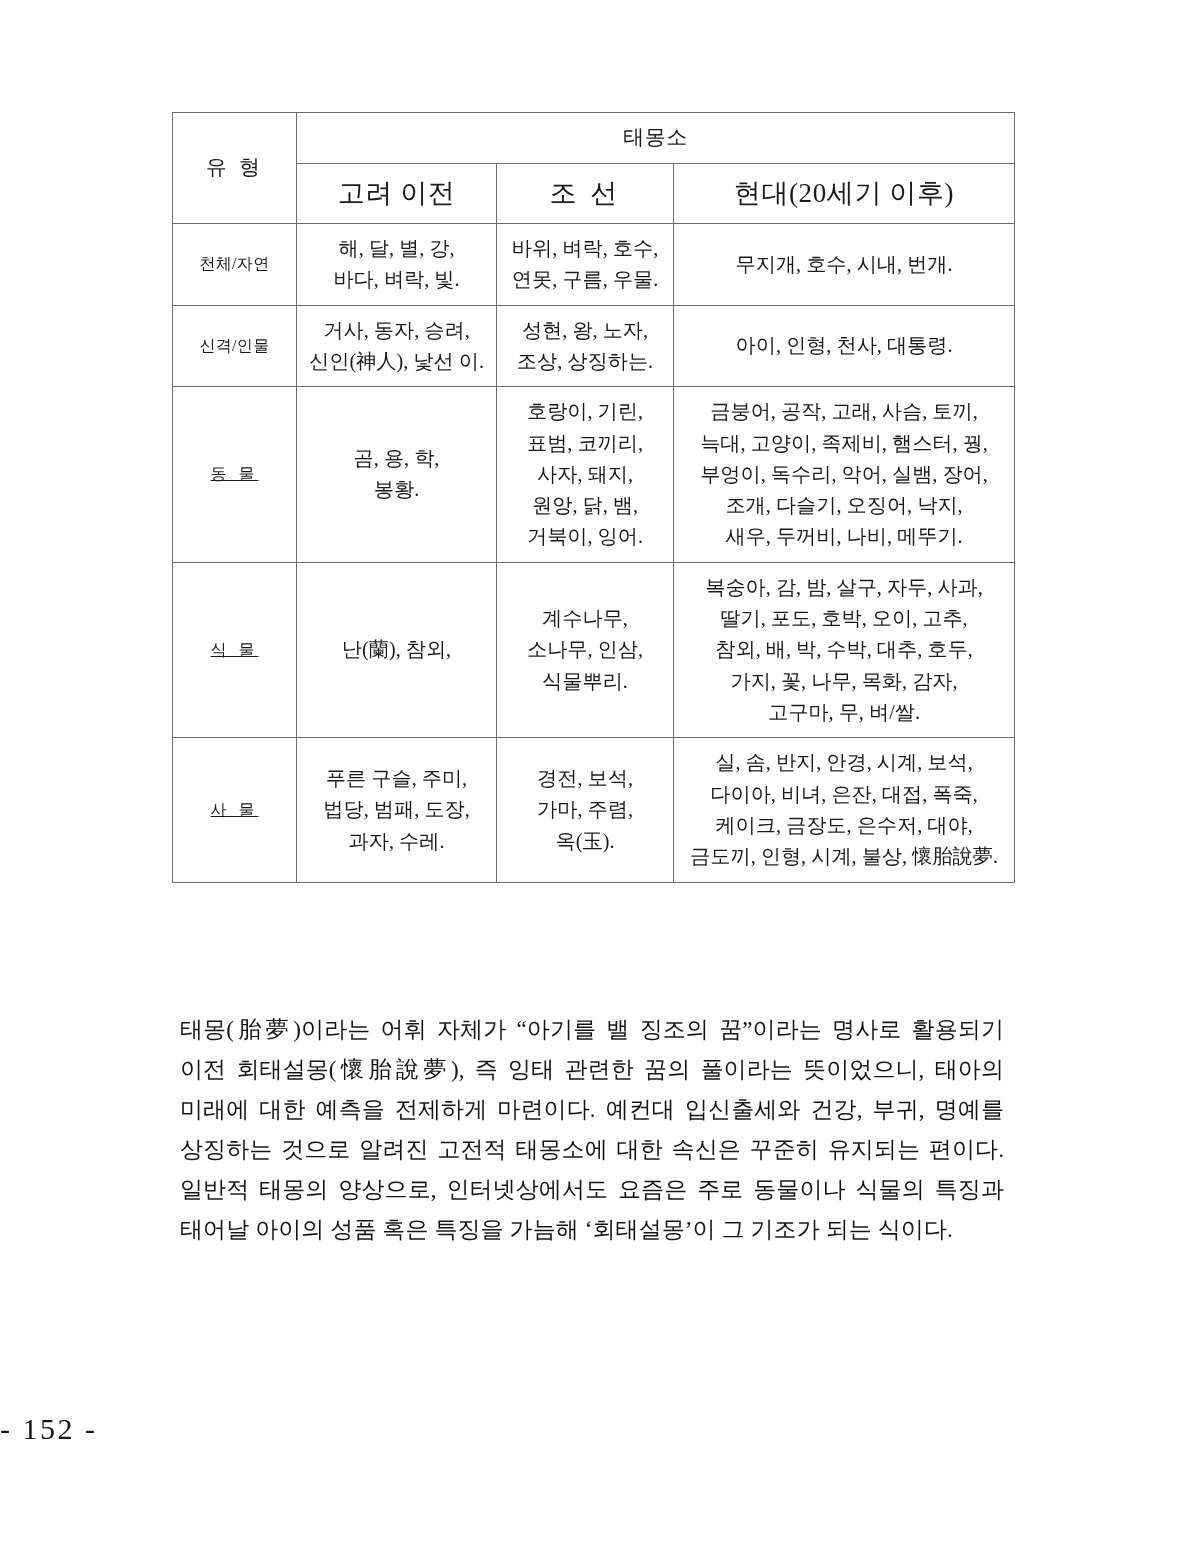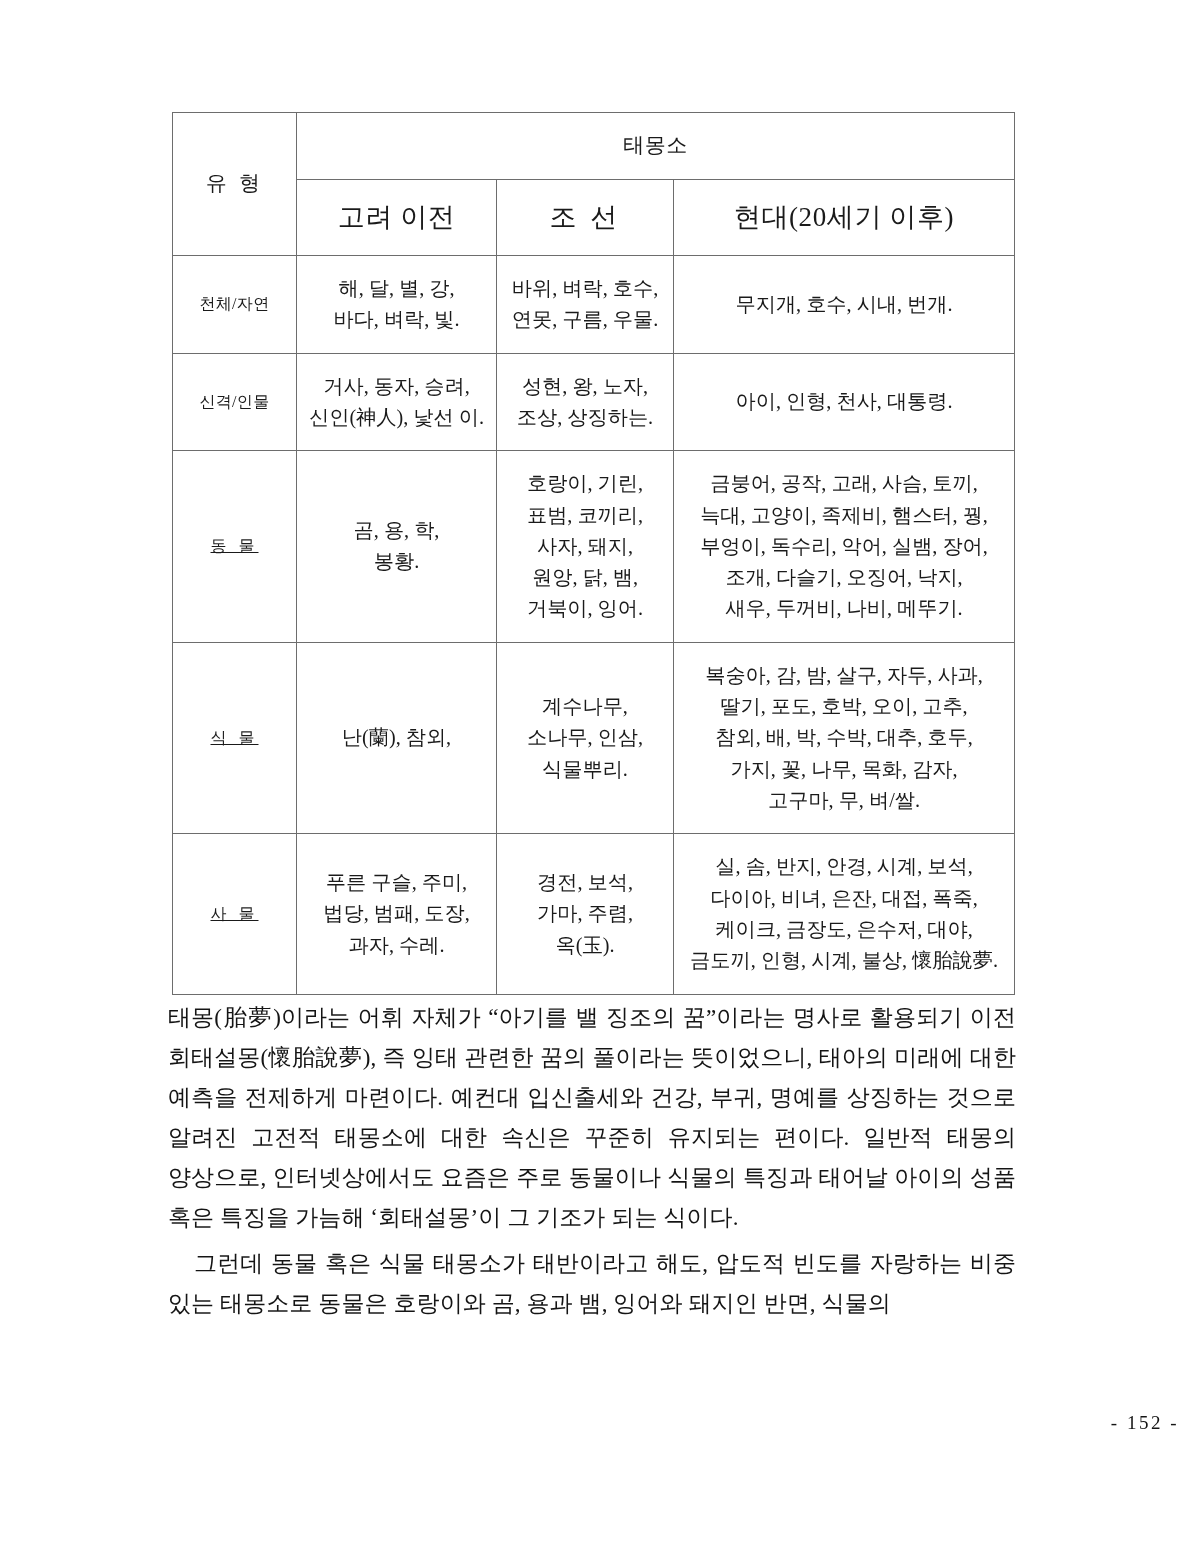--- a/index.html
+++ b/index.html
@@ -43,21 +43,21 @@
     line-height: 1.52;
     color: #1a1a1a;
   }
 
   table.data-table td,
   table.data-table th {
     border: 1.4px solid #6d6d6d;
     text-align: center;
     vertical-align: middle;
     font-weight: normal;
-    padding: 17px 6px;
+    padding: 9px 6px;
     word-break: keep-all;
   }
 
   
   col.c-type    { width: 124px; }
   col.c-goryeo  { width: 200px; }
   col.c-joseon  { width: 177px; }
   col.c-modern  { width: 341px; }
 
   .hdr-span {
@@ -105,41 +105,41 @@
 
   
   .body-text {
     position: absolute;
     left: 168px;
     top: 998px;
     width: 848px;
   }
 
   p.para {
-    margin: 0;
+    margin: 12px;
     font-size: 23px;
     line-height: 1.74;
     text-align: justify;
     text-justify: inter-character;
     word-break: keep-all;
     color: #141414;
     letter-spacing: 0.1px;
   }
 
   p.para + p.para { margin-top: 6px; }
   p.indent { text-indent: 26px; }
 
   
   .page-number {
     position: absolute;
     left: 0;
     top: 1412px;
     width: 1179px;
-    text-align: right;
-    font-size: 19px;
+    text-align: left;
+    font-size: 30px;
     letter-spacing: 2.5px;
     color: #141414;
   }
 </style>
 </head>
 <body>
 
 <div class="page">
 
   <div class="table-wrap">
@@ -248,18 +248,17 @@
               <span class="cell-line">금도끼, 인형, 시계, 불상, 懷胎說夢.</span>
             </td>
         </tr>
       </tbody>
     </table>
   </div>
 
 
   <div class="body-text">
     <p class="para">태몽(胎夢)이라는 어휘 자체가 “아기를 밸 징조의 꿈”이라는 명사로 활용되기 이전 회태설몽(懷胎說夢), 즉 잉태 관련한 꿈의 풀이라는 뜻이었으니, 태아의 미래에 대한 예측을 전제하게 마련이다. 예컨대 입신출세와 건강, 부귀, 명예를 상징하는 것으로 알려진 고전적 태몽소에 대한 속신은 꾸준히 유지되는 편이다. 일반적 태몽의 양상으로, 인터넷상에서도 요즘은 주로 동물이나 식물의 특징과 태어날 아이의 성품 혹은 특징을 가늠해 ‘회태설몽’이 그 기조가 되는 식이다.</p>
-    <p class="para indent">그런데 동물 혹은 식물 태몽소가 태반이라고 해도, 압도적 빈도를 자랑하는 비중 있는 태몽소로 동물은 호랑이와 곰, 용과 뱀, 잉어와 돼지인 반면, 식물의</p>
   </div>
 
   <div class="page-number">- 152 -</div>
 
 </div>
 
 </body></html>

